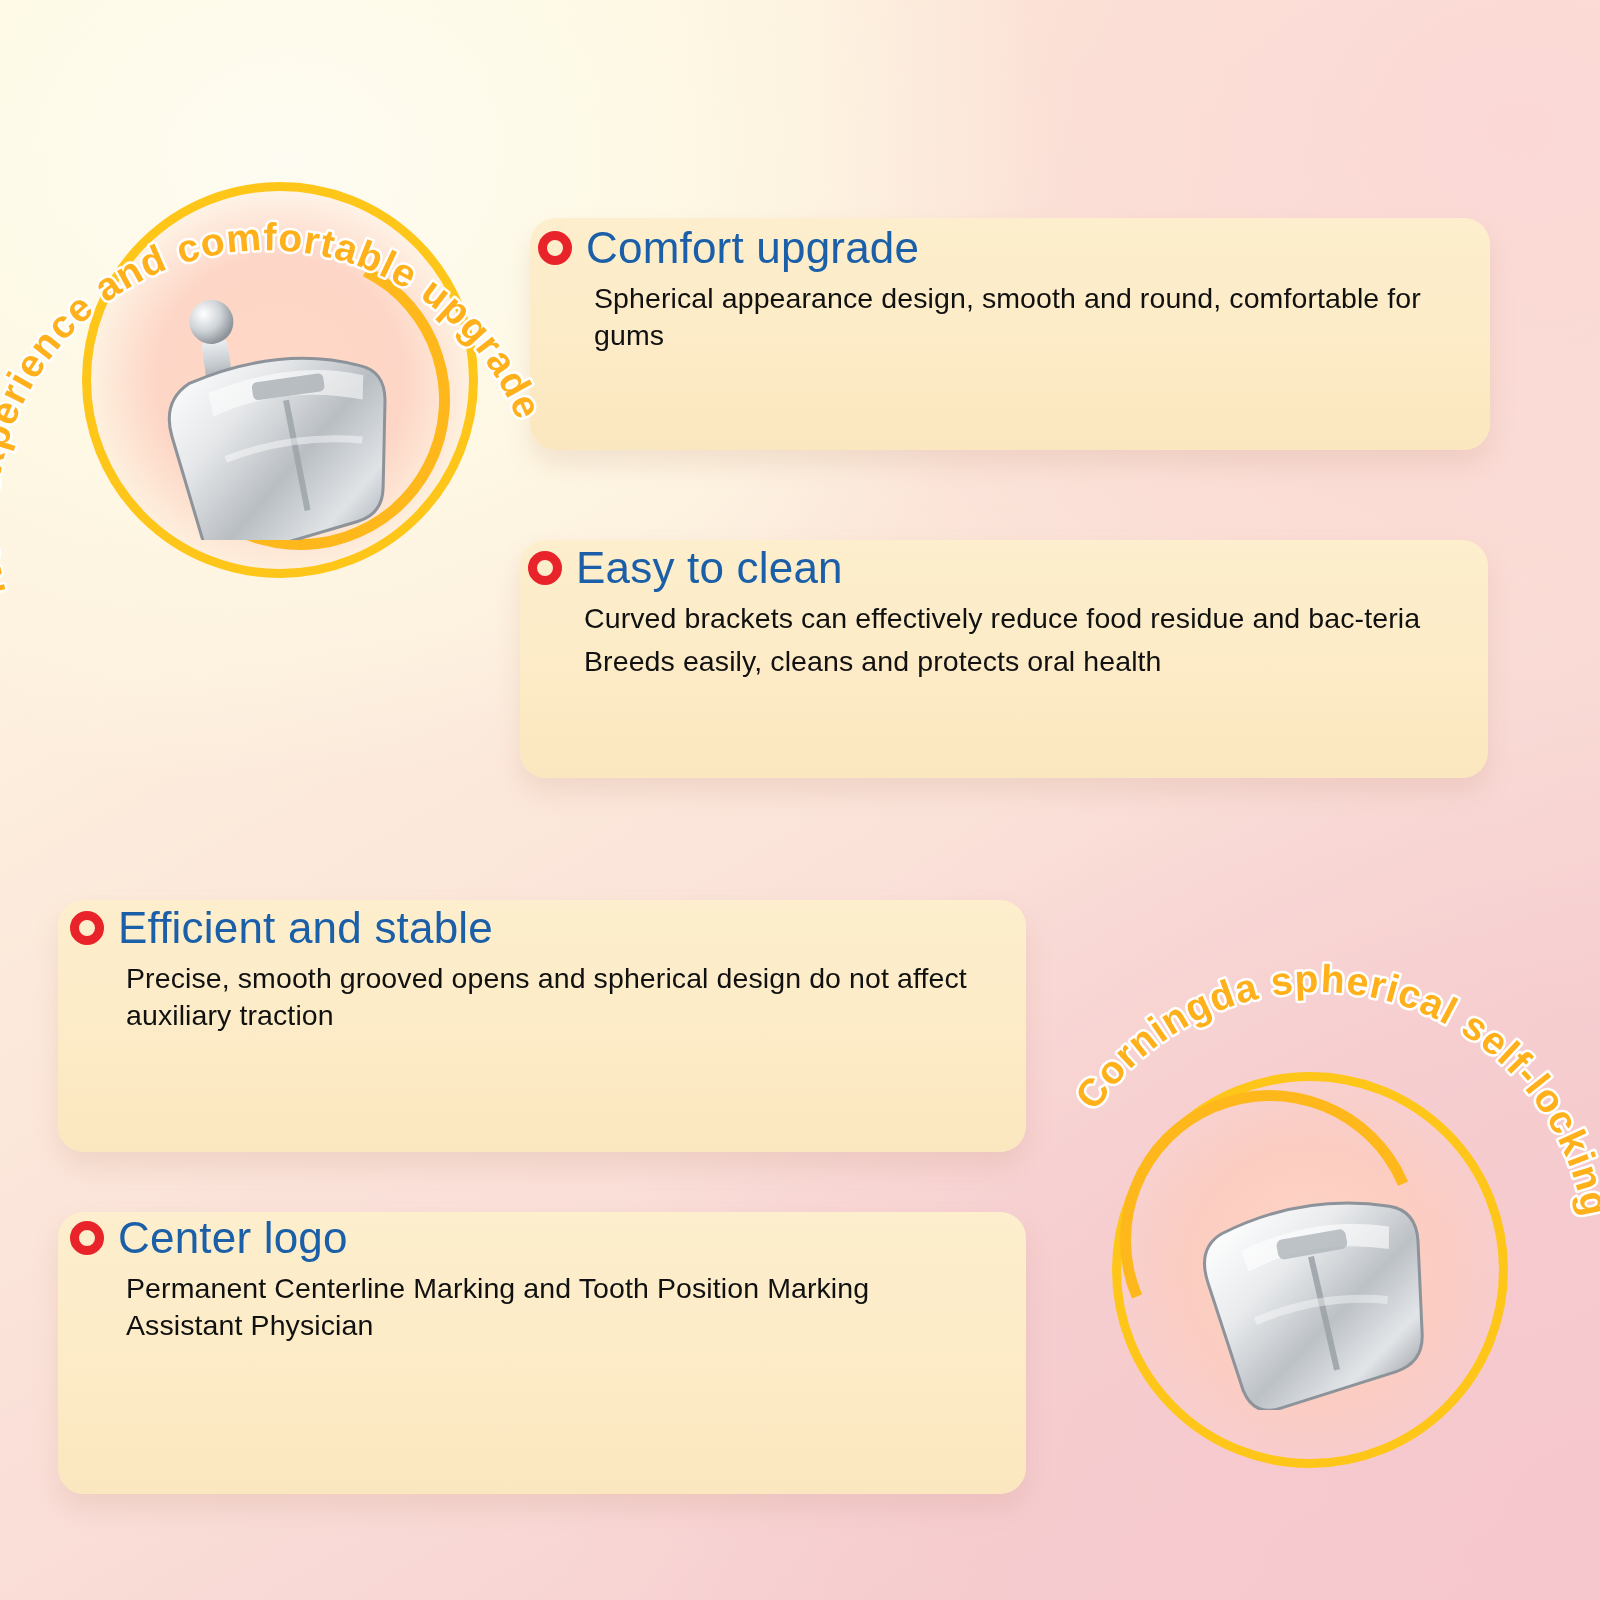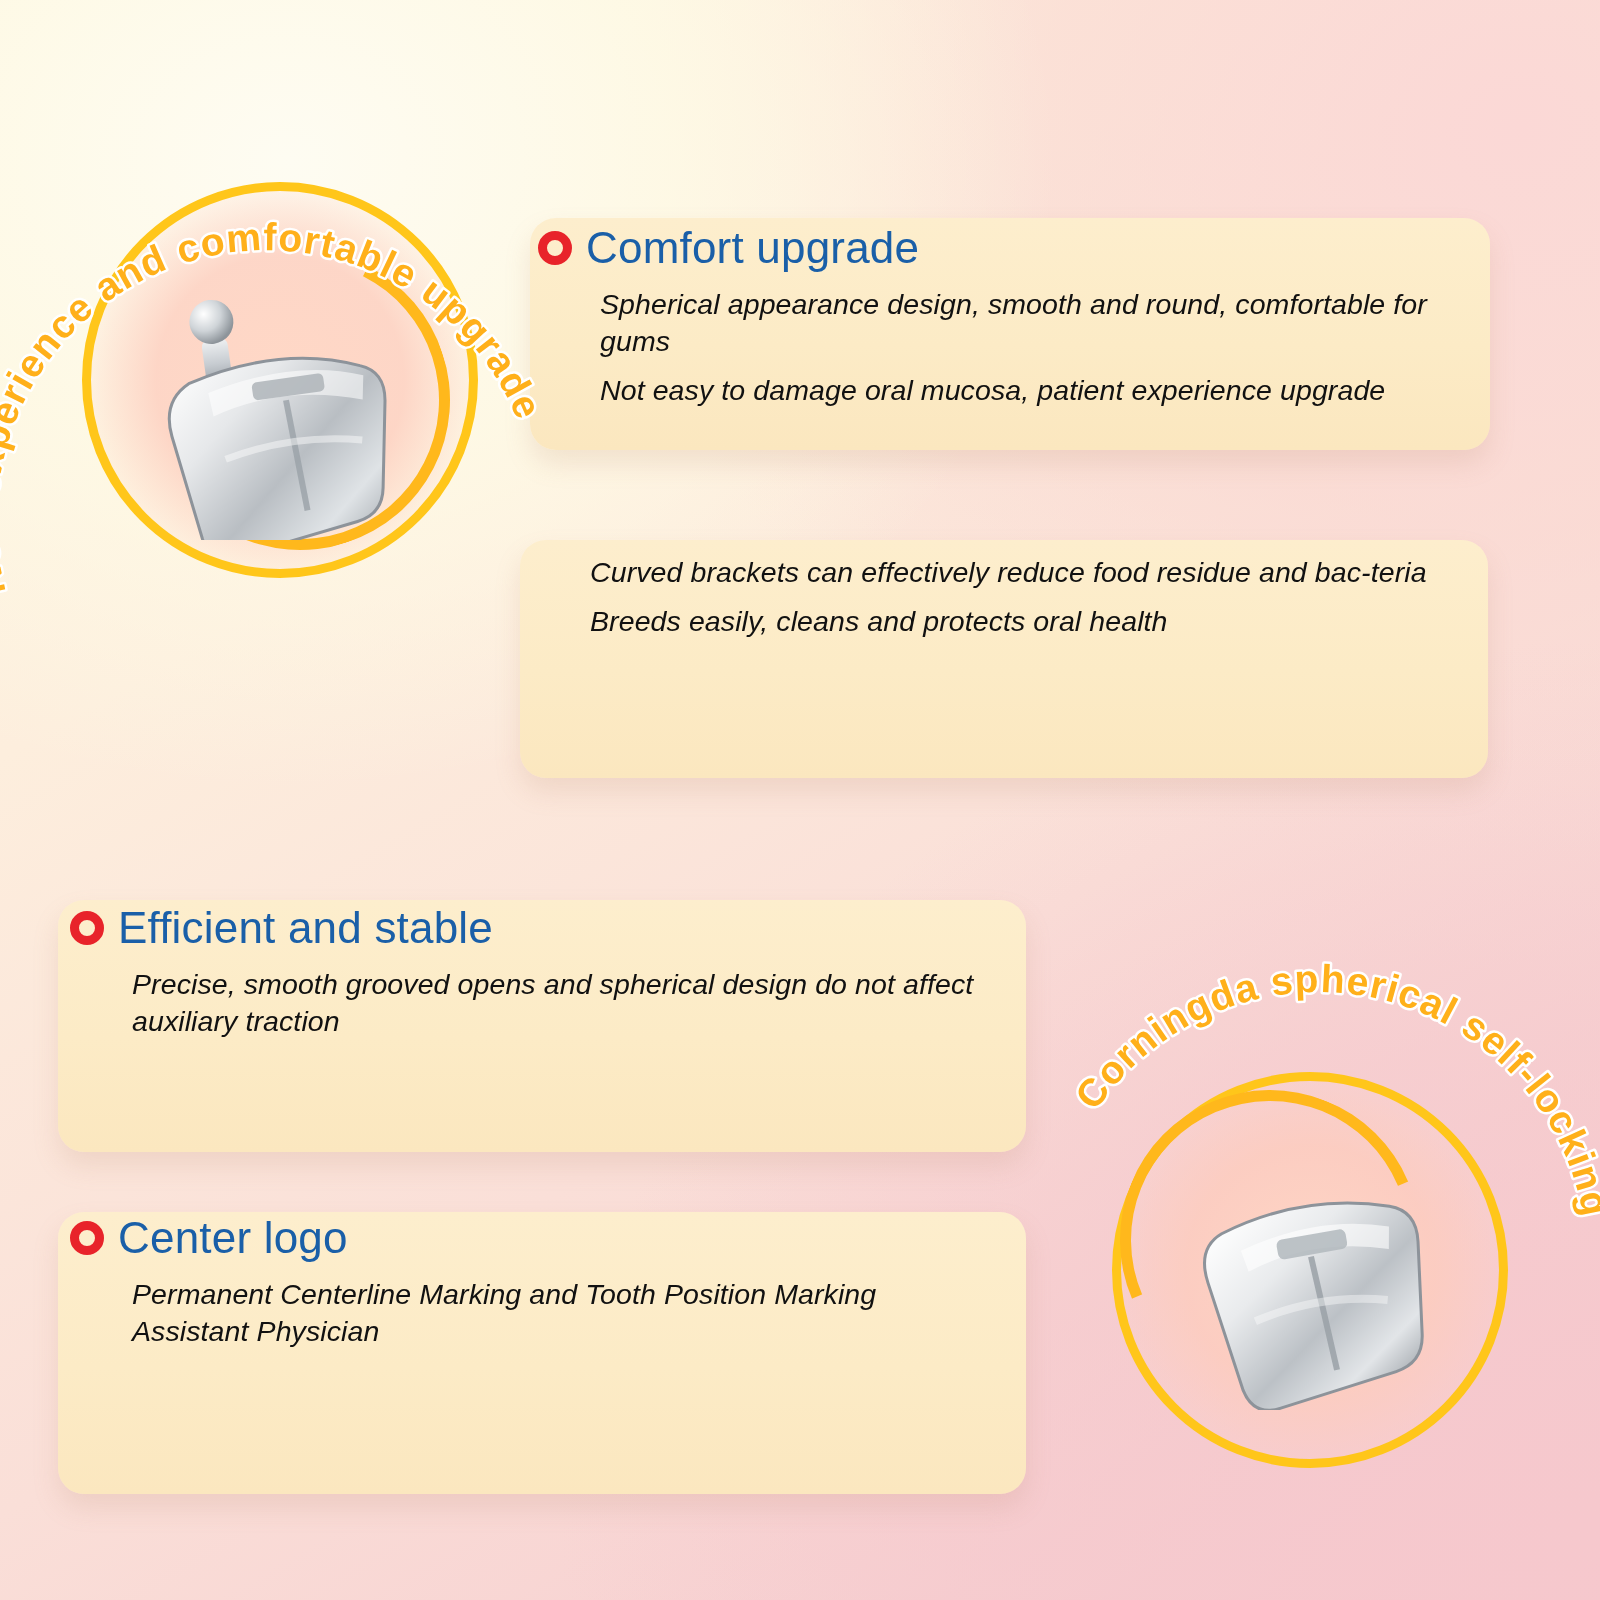--- a/index.html
+++ b/index.html
@@ -53,21 +53,21 @@
     line-height: 52px;
     letter-spacing: 0.2px;
     white-space: nowrap;
   }
   .body {
     color: #111;
     font-size: 28.5px;
     line-height: 37px;
     letter-spacing: 0.1px;
   }
-  .body p { margin: 12px; font-style: italic; }
+  .body p { margin: 6px; }
 
   
   .blk.b1 { left: 530px; top: 222px; width: 930px; }
   .blk.b2 { left: 520px; top: 542px; width: 930px; }
   .blk.b3 { left: 62px;  top: 902px; width: 930px; }
   .blk.b4 { left: 62px;  top: 1212px; width: 930px; }
   .blk .head { padding-left: 8px; text-align: center; }
   .blk .body { padding-left: 58px; }
 
   
@@ -142,25 +142,28 @@
   <div class="card c3"></div>
   <div class="card c4"></div>
 
   <div class="blk b1">
     <div class="head">
       <span class="ring"></span>
       <span class="title">Comfort upgrade</span>
     </div>
     <div class="body">
       <p>Spherical appearance design, smooth and round, comfortable for gums</p>
-      <p>Not easy to damage oral mucosa, patient experience upgrade</p>
     </div>
   </div>
 
   <div class="blk b2">
+    <div class="head">
+      <span class="ring"></span>
+      <span class="title">Easy to clean</span>
+    </div>
     <div class="body">
       <p>Curved brackets can effectively reduce food residue and bac-teria</p>
       <p>Breeds easily, cleans and protects oral health</p>
     </div>
   </div>
 
   <div class="blk b3">
     <div class="head">
       <span class="ring"></span>
       <span class="title">Efficient and stable</span>

